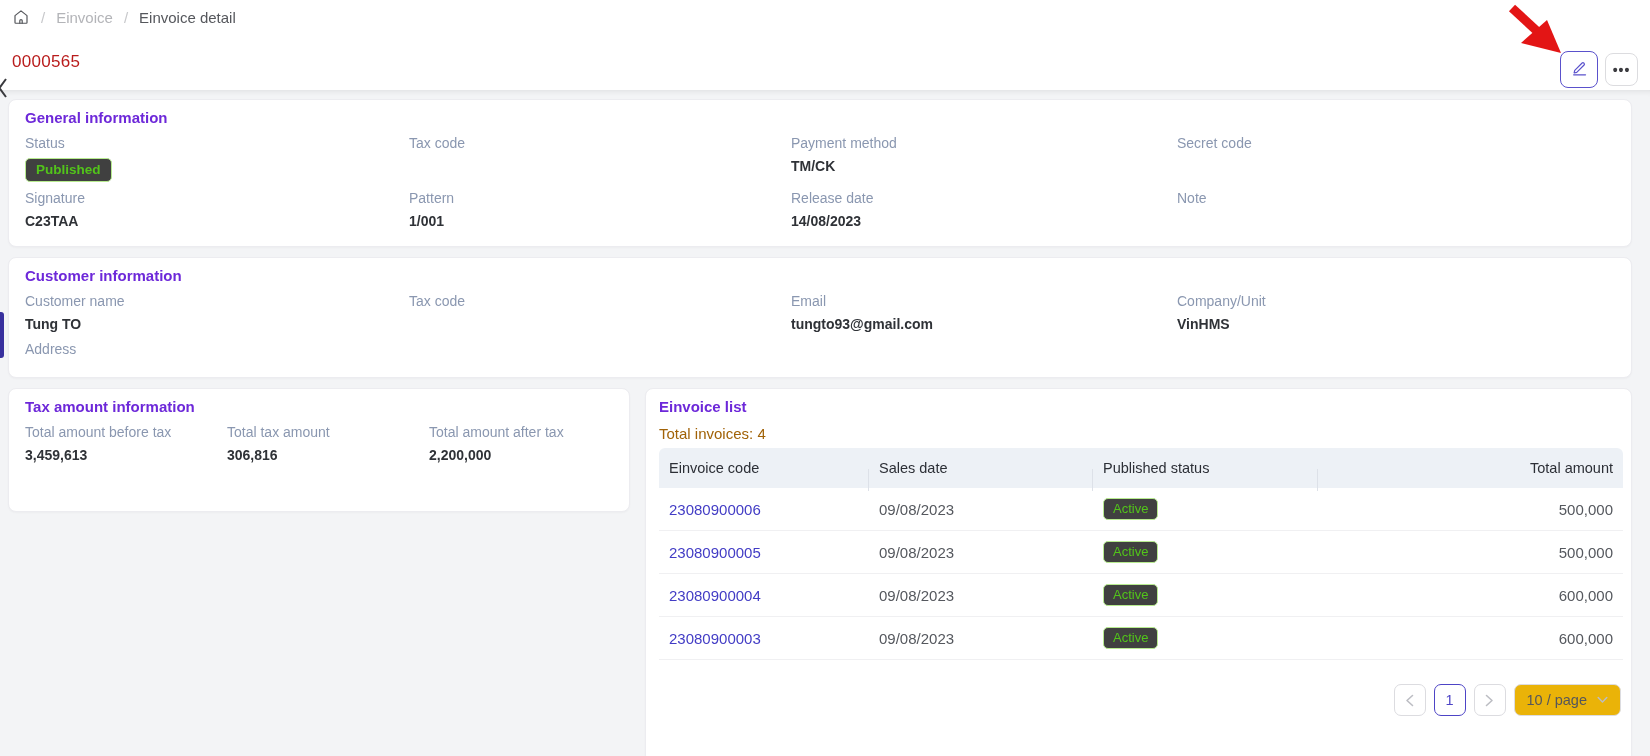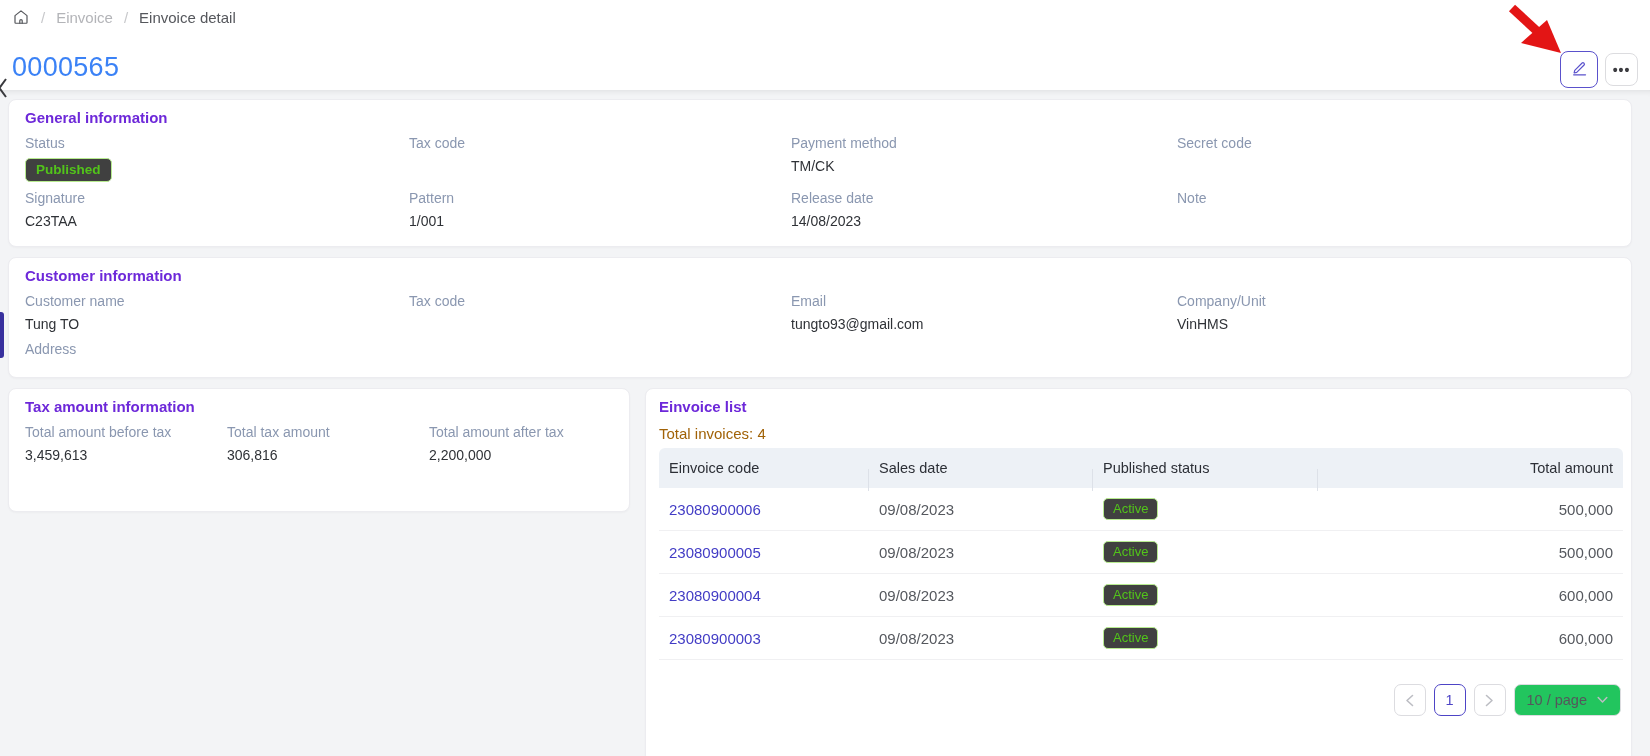--- a/index.html
+++ b/index.html
@@ -5,21 +5,21 @@
   * { box-sizing: border-box; margin: 0; padding: 0; }
   body { background:#fff; font-family:"Liberation Sans", sans-serif; }
   .page { position:relative; width:1650px; height:756px; background:#fff; overflow:hidden; }
 
   
   .breadcrumb { position:absolute; left:12px; top:8px; display:flex; align-items:center; gap:11px; font-size:15px; }
   .bc-link { color:#b3b4b8; cursor:pointer; }
   .bc-current { color:#55575c; }
   .bc-sep { color:#c7c8cb; }
   .home-btn { display:flex; align-items:center; cursor:pointer; }
-  .page-title { position:absolute; left:12px; top:52px; font-size:27px; font-weight:500; color:#3b82f6; letter-spacing:.3px; }
+  .page-title { position:absolute; left:12px; top:52px; font-size:17px; font-weight:500; color:#b91c1c; letter-spacing:.3px; }
 
   .btn-edit { position:absolute; left:1560px; top:51px; width:38px; height:37px; background:#fff;
     border:1px solid #5a51cc; border-radius:8px; display:flex; align-items:center; justify-content:center; cursor:pointer; }
   .btn-more { position:absolute; left:1605px; top:53px; width:33px; height:33px; background:#fff;
     border:1px solid #dcdcdf; border-radius:8px; display:flex; align-items:center; justify-content:center;
     color:#3c3c40; font-size:14px; font-weight:700; letter-spacing:1px; cursor:pointer; }
   .annotation-arrow { position:absolute; left:1498px; top:2px; pointer-events:none; }
 
   
   .content-bg { position:absolute; left:0; top:90px; right:0; bottom:0; background:#f3f4f6;
@@ -29,21 +29,21 @@
   .card-title { font-size:15px; font-weight:600; color:#6d28d9; }
 
   #card-general  { left:8px;  top:99px;  width:1624px; height:148px; padding:9px 16px; }
   #card-customer { left:8px;  top:257px; width:1624px; height:121px; padding:9px 16px; }
   #card-tax      { left:8px;  top:388px; width:622px;  height:124px; padding:9px 16px; }
   #card-einvoice { left:645px; top:388px; width:987px; height:375px; padding:9px 10px 0 13px; }
 
   .grid4 { display:grid; grid-template-columns:384px 382px 386px 1fr; margin-top:9px; row-gap:8px; }
   .grid3 { display:grid; grid-template-columns:202px 202px 1fr; margin-top:9px; }
   .f-label { font-size:14px; color:#8a97b0; margin-bottom:7px; }
-  .f-value { font-size:14px; color:#2f3237; min-height:17px; }
+  .f-value { font-size:14px; color:#2f3237; min-height:17px;font-weight:bold; }
 
   .badge { display:inline-block; font-size:13.5px; font-weight:600; color:#52c41a; background:#404040;
     border:1px solid #b7eb8f; border-radius:5px; padding:3px 10px; line-height:1.2; }
   .badge.small { font-weight:400; font-size:13px; padding:2px 9px; }
 
   
   .total-line { margin-top:10px; font-size:15px; color:#a16207; }
   .tbl { margin-top:6px; width:964px; }
   .t-head { display:flex; height:40px; background:#edf1f6; border-radius:6px 6px 0 0; align-items:center;
     font-size:14.5px; font-weight:500; color:#2c2f36; }
@@ -52,21 +52,21 @@
   .t-row { display:flex; height:43px; align-items:center; border-bottom:1px solid #f0f0f2; font-size:15px;justify-content:flex-end; }
   .t-row > div { padding:0 10px; }
   .c1 { width:210px; } .c2 { width:224px; } .c3 { width:225px; } .c4 { width:305px; text-align:right; }
   .cell-link { color:#423cc5; cursor:pointer; }
   .cell-dim { color:#55585e; }
 
   .pg { display:flex; justify-content:flex-end; align-items:center; gap:8px; margin-top:24px; }
   .pg-btn { width:32px; height:32px; border:1px solid #dcdce0; border-radius:7px; background:#fff;
     display:flex; align-items:center; justify-content:center; cursor:pointer; }
   .pg-btn.active { border-color:#4d44c6; color:#4d44c6; font-size:14.5px; }
-  .pg-size { height:32px; border:1px solid #dcdce0; border-radius:7px; background:#22c55e; display:flex;
+  .pg-size { height:32px; border:1px solid #dcdce0; border-radius:7px; background:#eab308; display:flex;
     align-items:center; gap:10px; padding:0 12px; color:#55565c; font-size:14.5px; cursor:pointer; }
 
   
   .side-strip { position:absolute; left:0; top:312px; width:4px; height:46px; background:#38309e; border-radius:0 3px 3px 0; }
   .edge-frag { position:absolute; left:-2px; top:77px; }
 </style>
 </head>
 <body>
 
 <div class="page">

